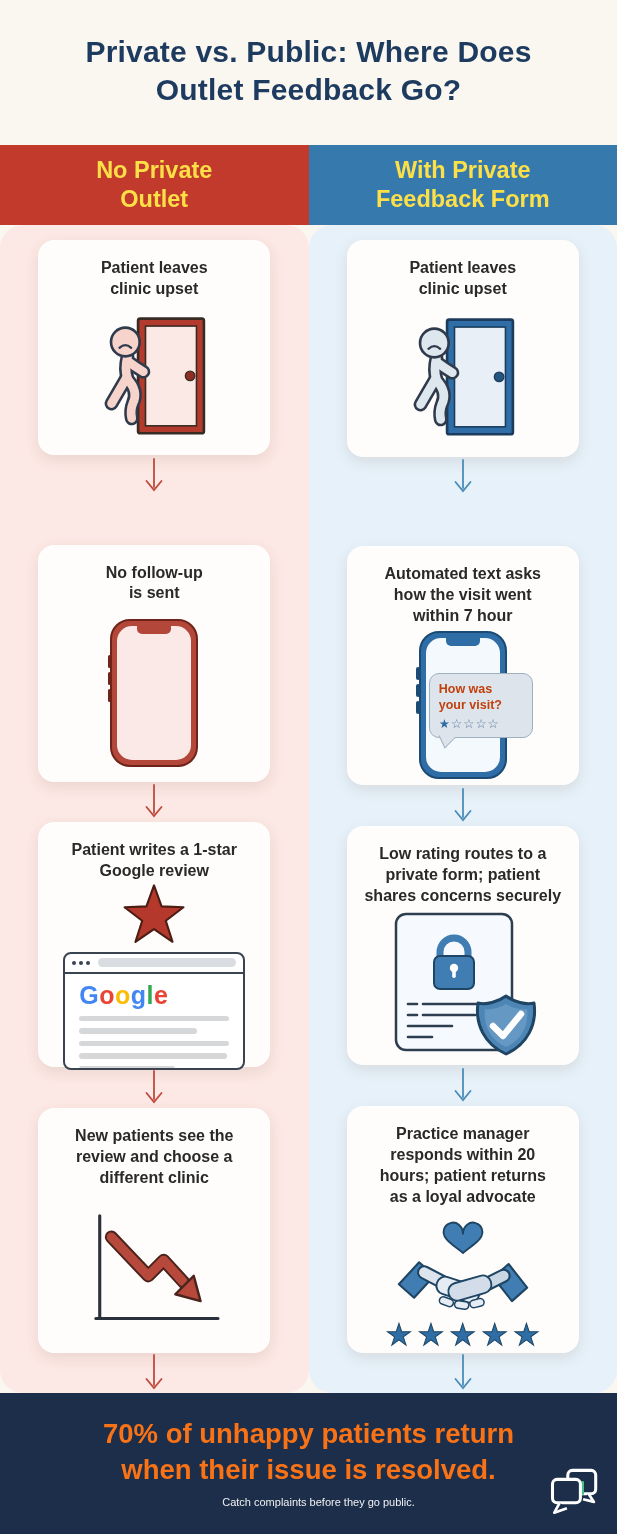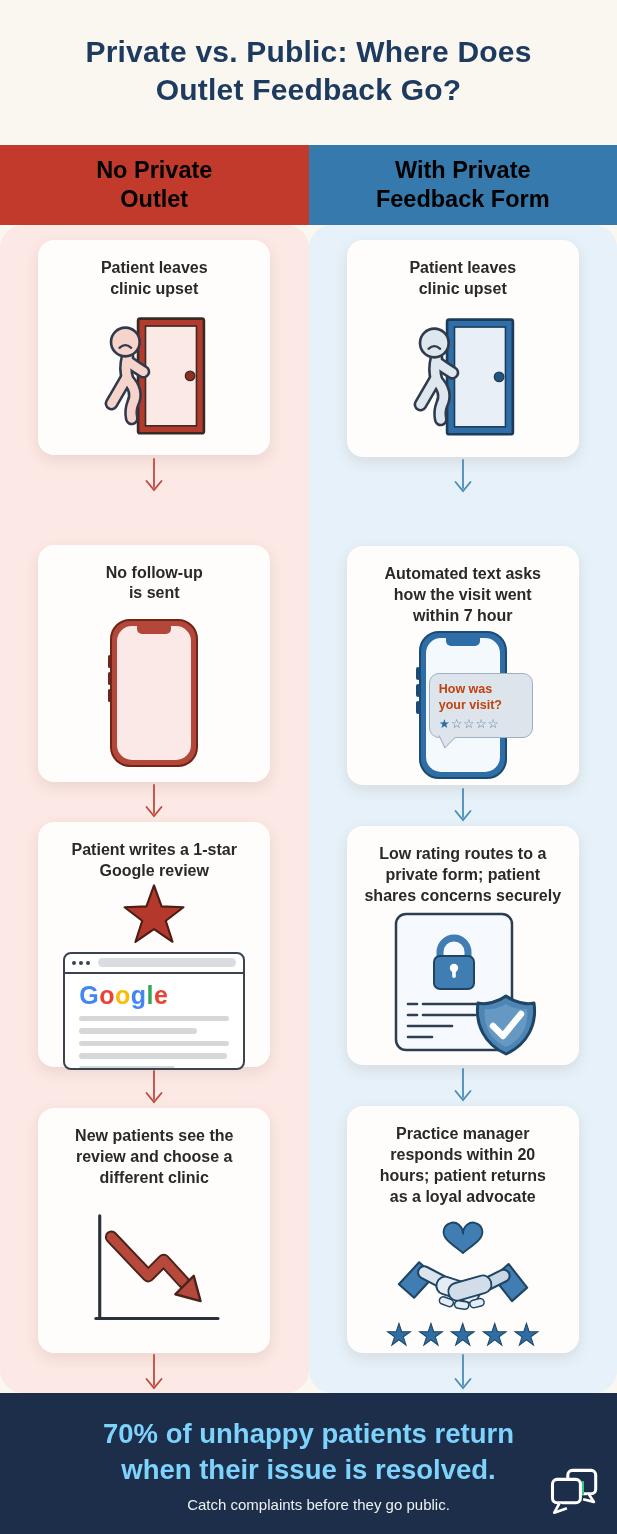--- a/index.html
+++ b/index.html
@@ -16,21 +16,21 @@
   .title-section { height:145px; background:#faf6f0; text-align:center; padding-top:33px; }
   .page-title {
     font-size:30px; font-weight:bold; color:#1d3a5f;
     line-height:1.26; white-space:pre; letter-spacing:0.2px;
   }
 
   
   .col-headers { height:80px; display:flex; }
   .col-header {
     width:50%; display:flex; align-items:center; justify-content:center;
-    color:#000000; font-size:23.5px; font-weight:bold; line-height:1.22;
+    color:#fde047; font-size:23.5px; font-weight:bold; line-height:1.22;
     text-align:center; white-space:pre;
   }
   .col-header.negative { background:#c13a2b; }
   .col-header.positive { background:#3679ad; }
 
   
   .columns { height:1168px; display:flex; }
   .column { width:50%; display:flex; flex-direction:column; align-items:center; padding-top:15px;border-radius:23px; }
   .column.negative { background:#fce8e4; }
   .column.positive { background:#e6f1f9; }
@@ -93,22 +93,22 @@
   .g-lines { padding-left:14px; display:flex; flex-direction:column; gap:7px; }
   .g-line { height:5.5px; background:#d5d7d9; border-radius:3px; }
 
   
   .advocate { display:flex; flex-direction:column; align-items:center; }
   .advocate-stars { font-size:30px; letter-spacing:5px; color:#2e6ea4; line-height:1;
     margin-top:2px; text-indent:5px; -webkit-text-stroke:1px #1f4564; }
 
   
   .footer { height:141px; background:#1c2e4a; text-align:center; padding-top:23px; position:relative; }
-  .footer-headline { color:#7dd3fc; font-size:27.5px; font-weight:bold; line-height:1.3; white-space:pre; }
-  .footer-subtext { color:rgba(255,255,255,0.93); font-size:15px; margin-top:8px;padding-left:20px; }
+  .footer-headline { color:#f97316; font-size:27.5px; font-weight:bold; line-height:1.3; white-space:pre; }
+  .footer-subtext { color:rgba(255,255,255,0.93); font-size:11px; margin-top:8px;padding-left:20px; }
   .footer-icon { position:absolute; right:15px; bottom:11px; }
 </style>
 </head>
 <body>
 
 <div class="infographic">
 
   <div class="title-section">
     <div class="page-title">Private vs. Public: Where Does
 Outlet Feedback Go?</div>

